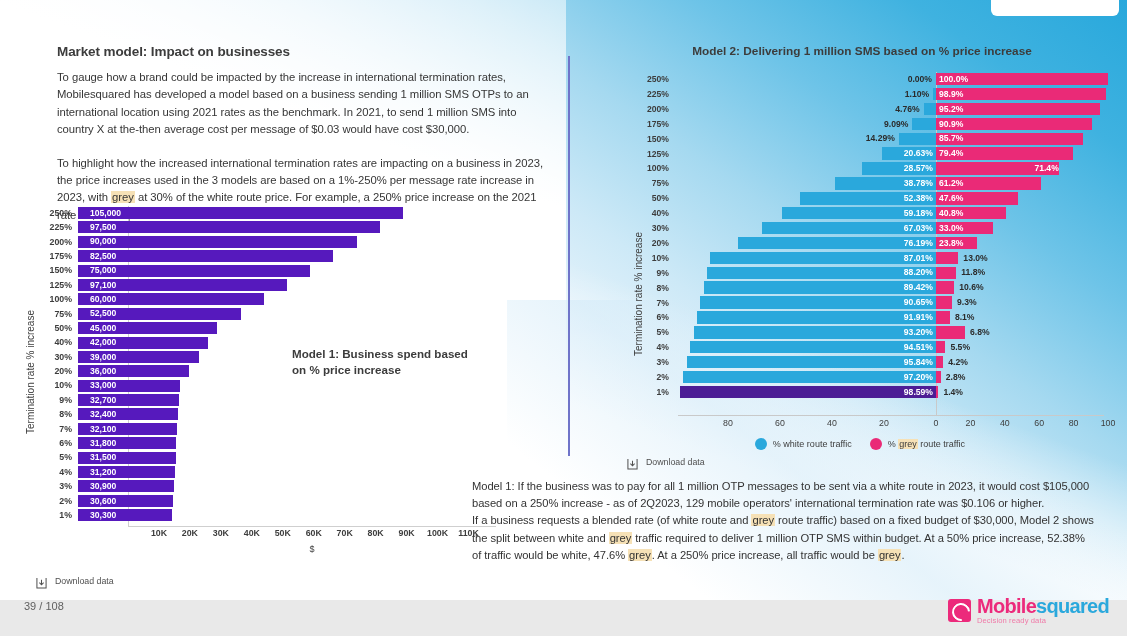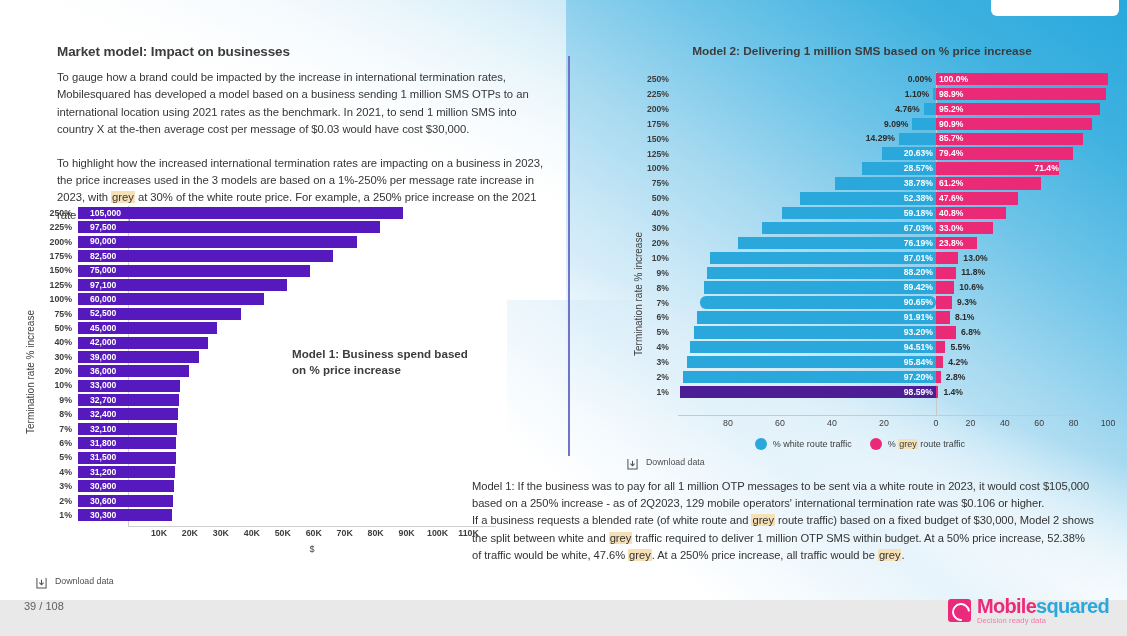--- a/index.html
+++ b/index.html
@@ -602,21 +602,21 @@
               <span>89.42%</span>
             </div>
             <div class="pink" style="left: 260px; width: 18.232px; background: rgb(234, 42, 119);">
               <span class="out">10.6%</span>
             </div>
           </div>
         </div>
         <div class="row">
           <div class="cat">7%</div>
           <div class="track">
-            <div class="blue" style="left: 24.31px; width: 235.69px; background: rgb(42, 168, 220); border-radius: 6px;">
+            <div class="blue" style="left: 24.31px; width: 235.69px; background: rgb(42, 168, 220);">
               <span>90.65%</span>
             </div>
             <div class="pink" style="left: 260px; width: 15.996px; background: rgb(234, 42, 119);">
               <span class="out">9.3%</span>
             </div>
           </div>
         </div>
         <div class="row">
           <div class="cat">6%</div>
           <div class="track">
@@ -627,21 +627,21 @@
               <span class="out">8.1%</span>
             </div>
           </div>
         </div>
         <div class="row">
           <div class="cat">5%</div>
           <div class="track">
             <div class="blue" style="left: 17.68px; width: 242.32px; background: rgb(42, 168, 220);">
               <span>93.20%</span>
             </div>
-            <div class="pink" style="left: 260px; width: 20px; background: rgb(234, 42, 119);">
+            <div class="pink" style="left: 260px; width: 29px; background: rgb(234, 42, 119);">
               <span class="out">6.8%</span>
             </div>
           </div>
         </div>
         <div class="row">
           <div class="cat">4%</div>
           <div class="track">
             <div class="blue" style="left: 14.274px; width: 245.726px; background: rgb(42, 168, 220);">
               <span>94.51%</span>
             </div>

